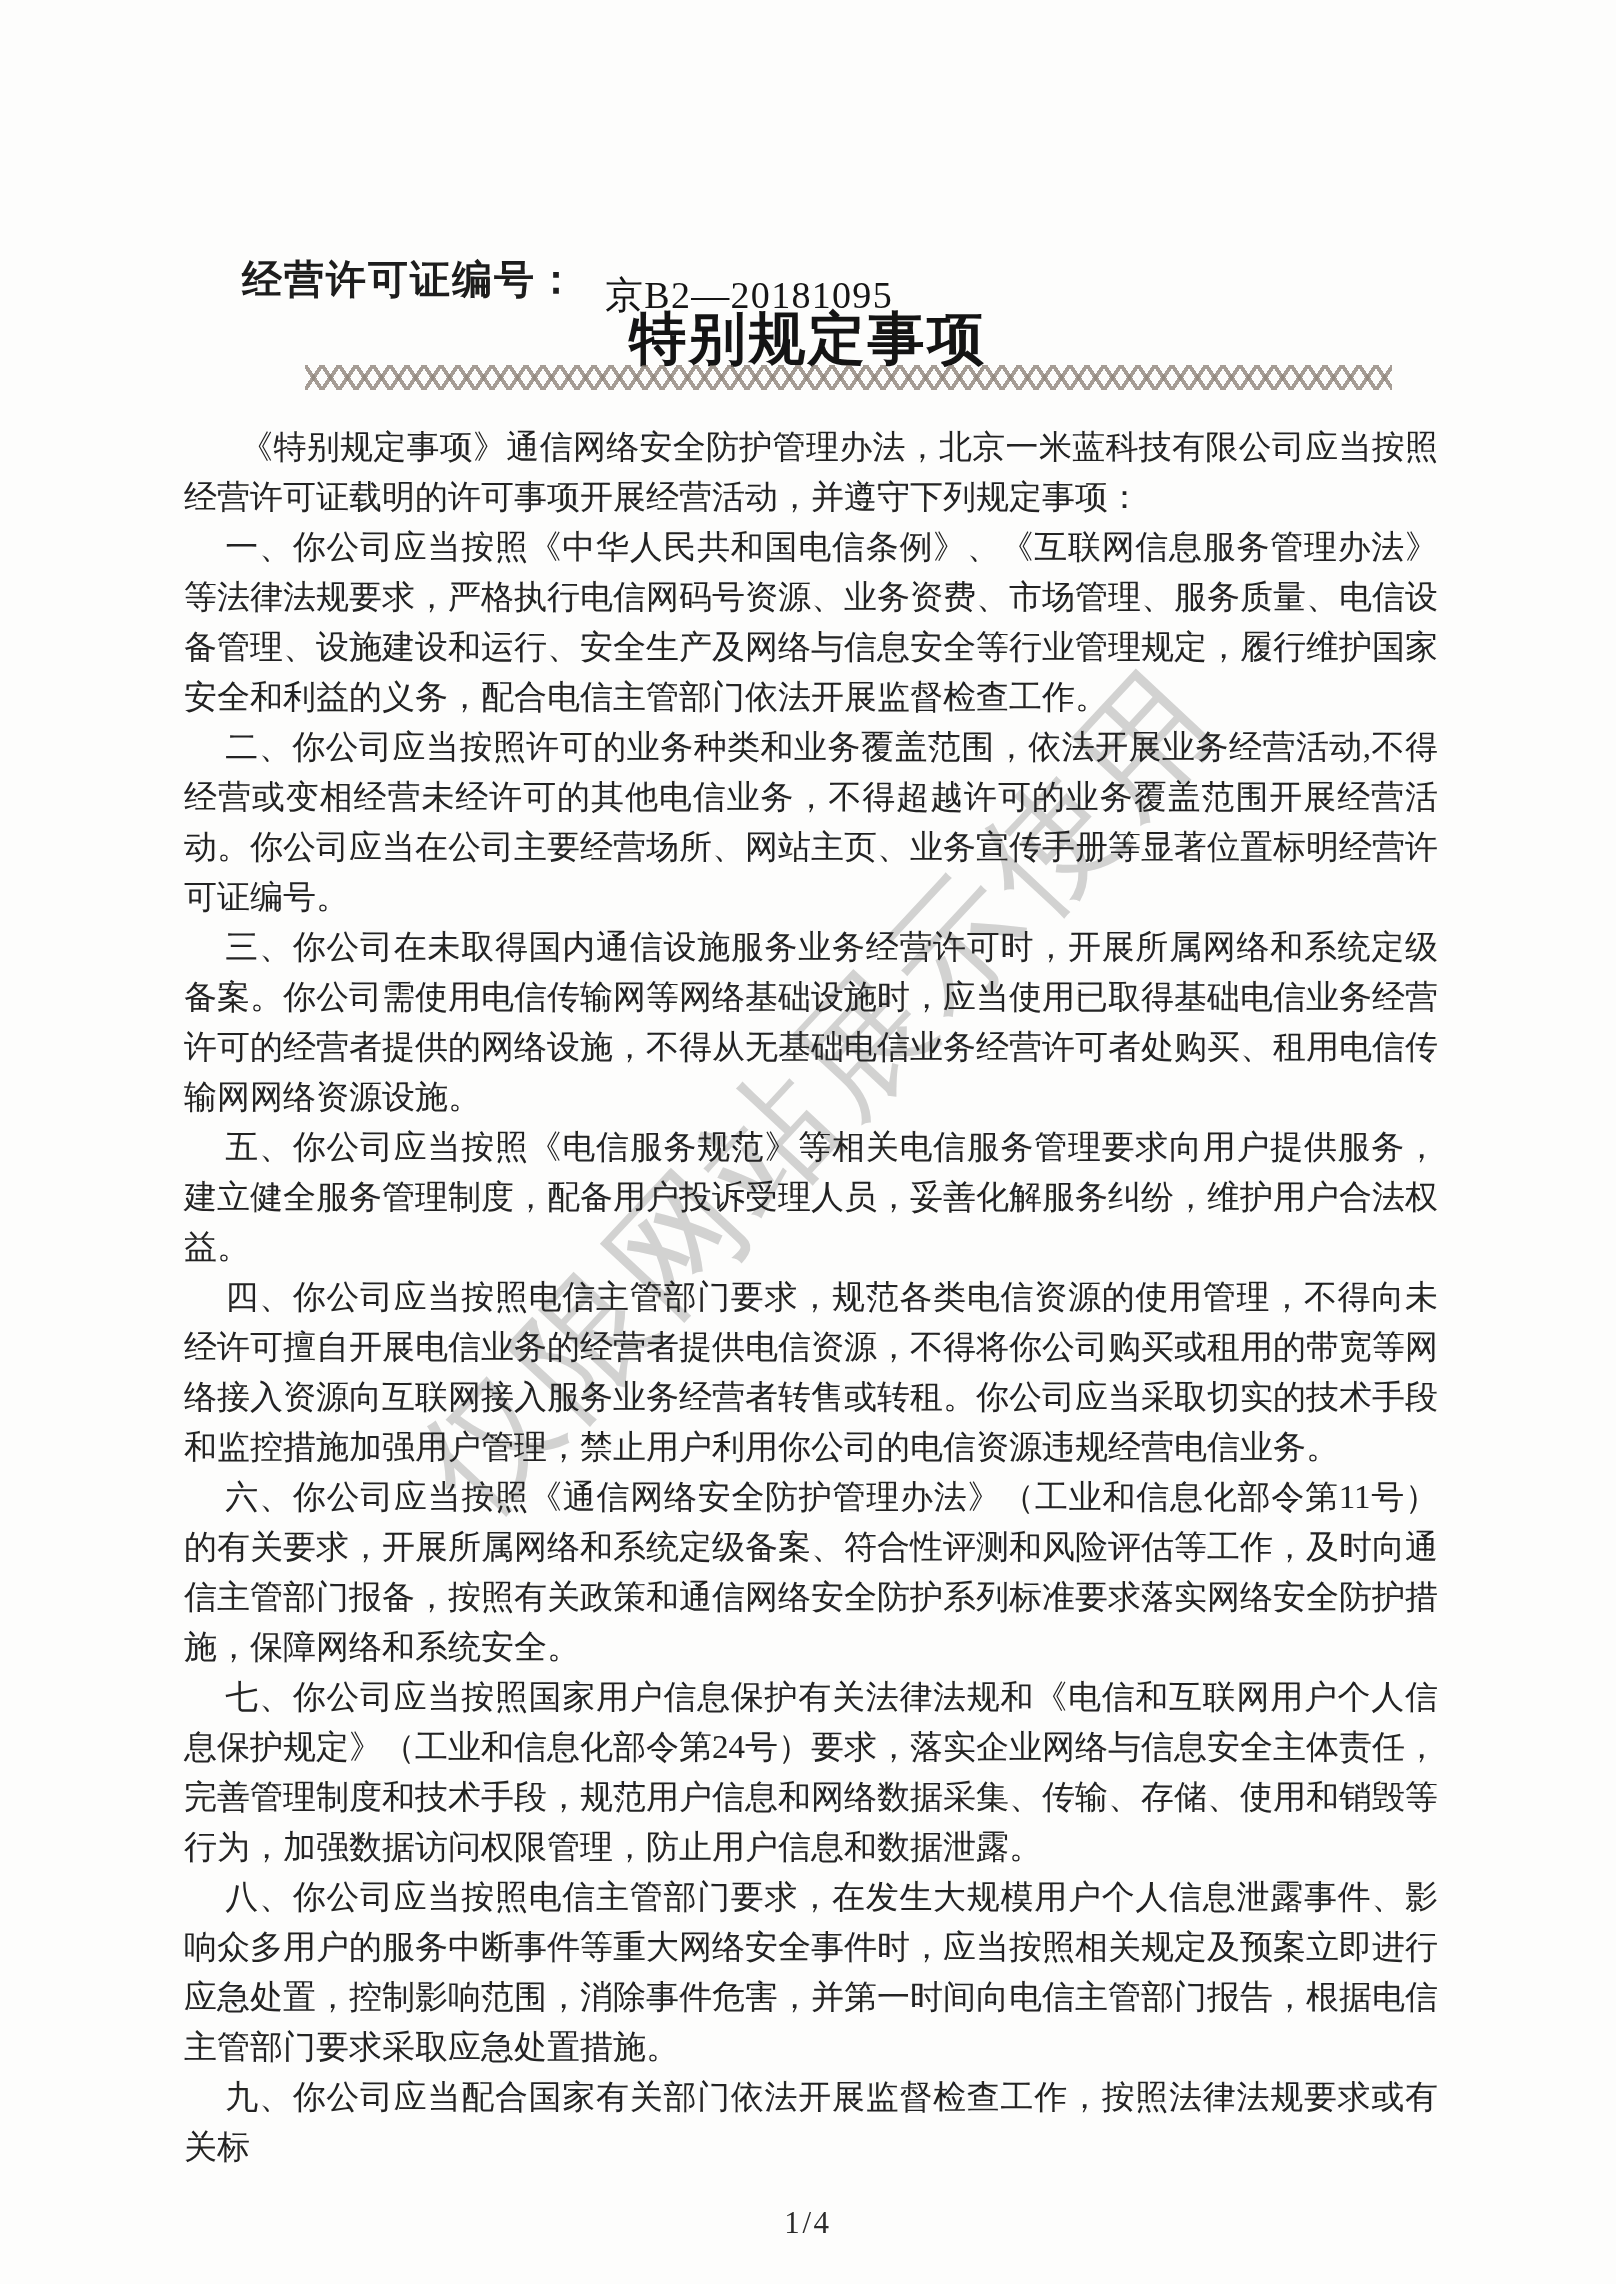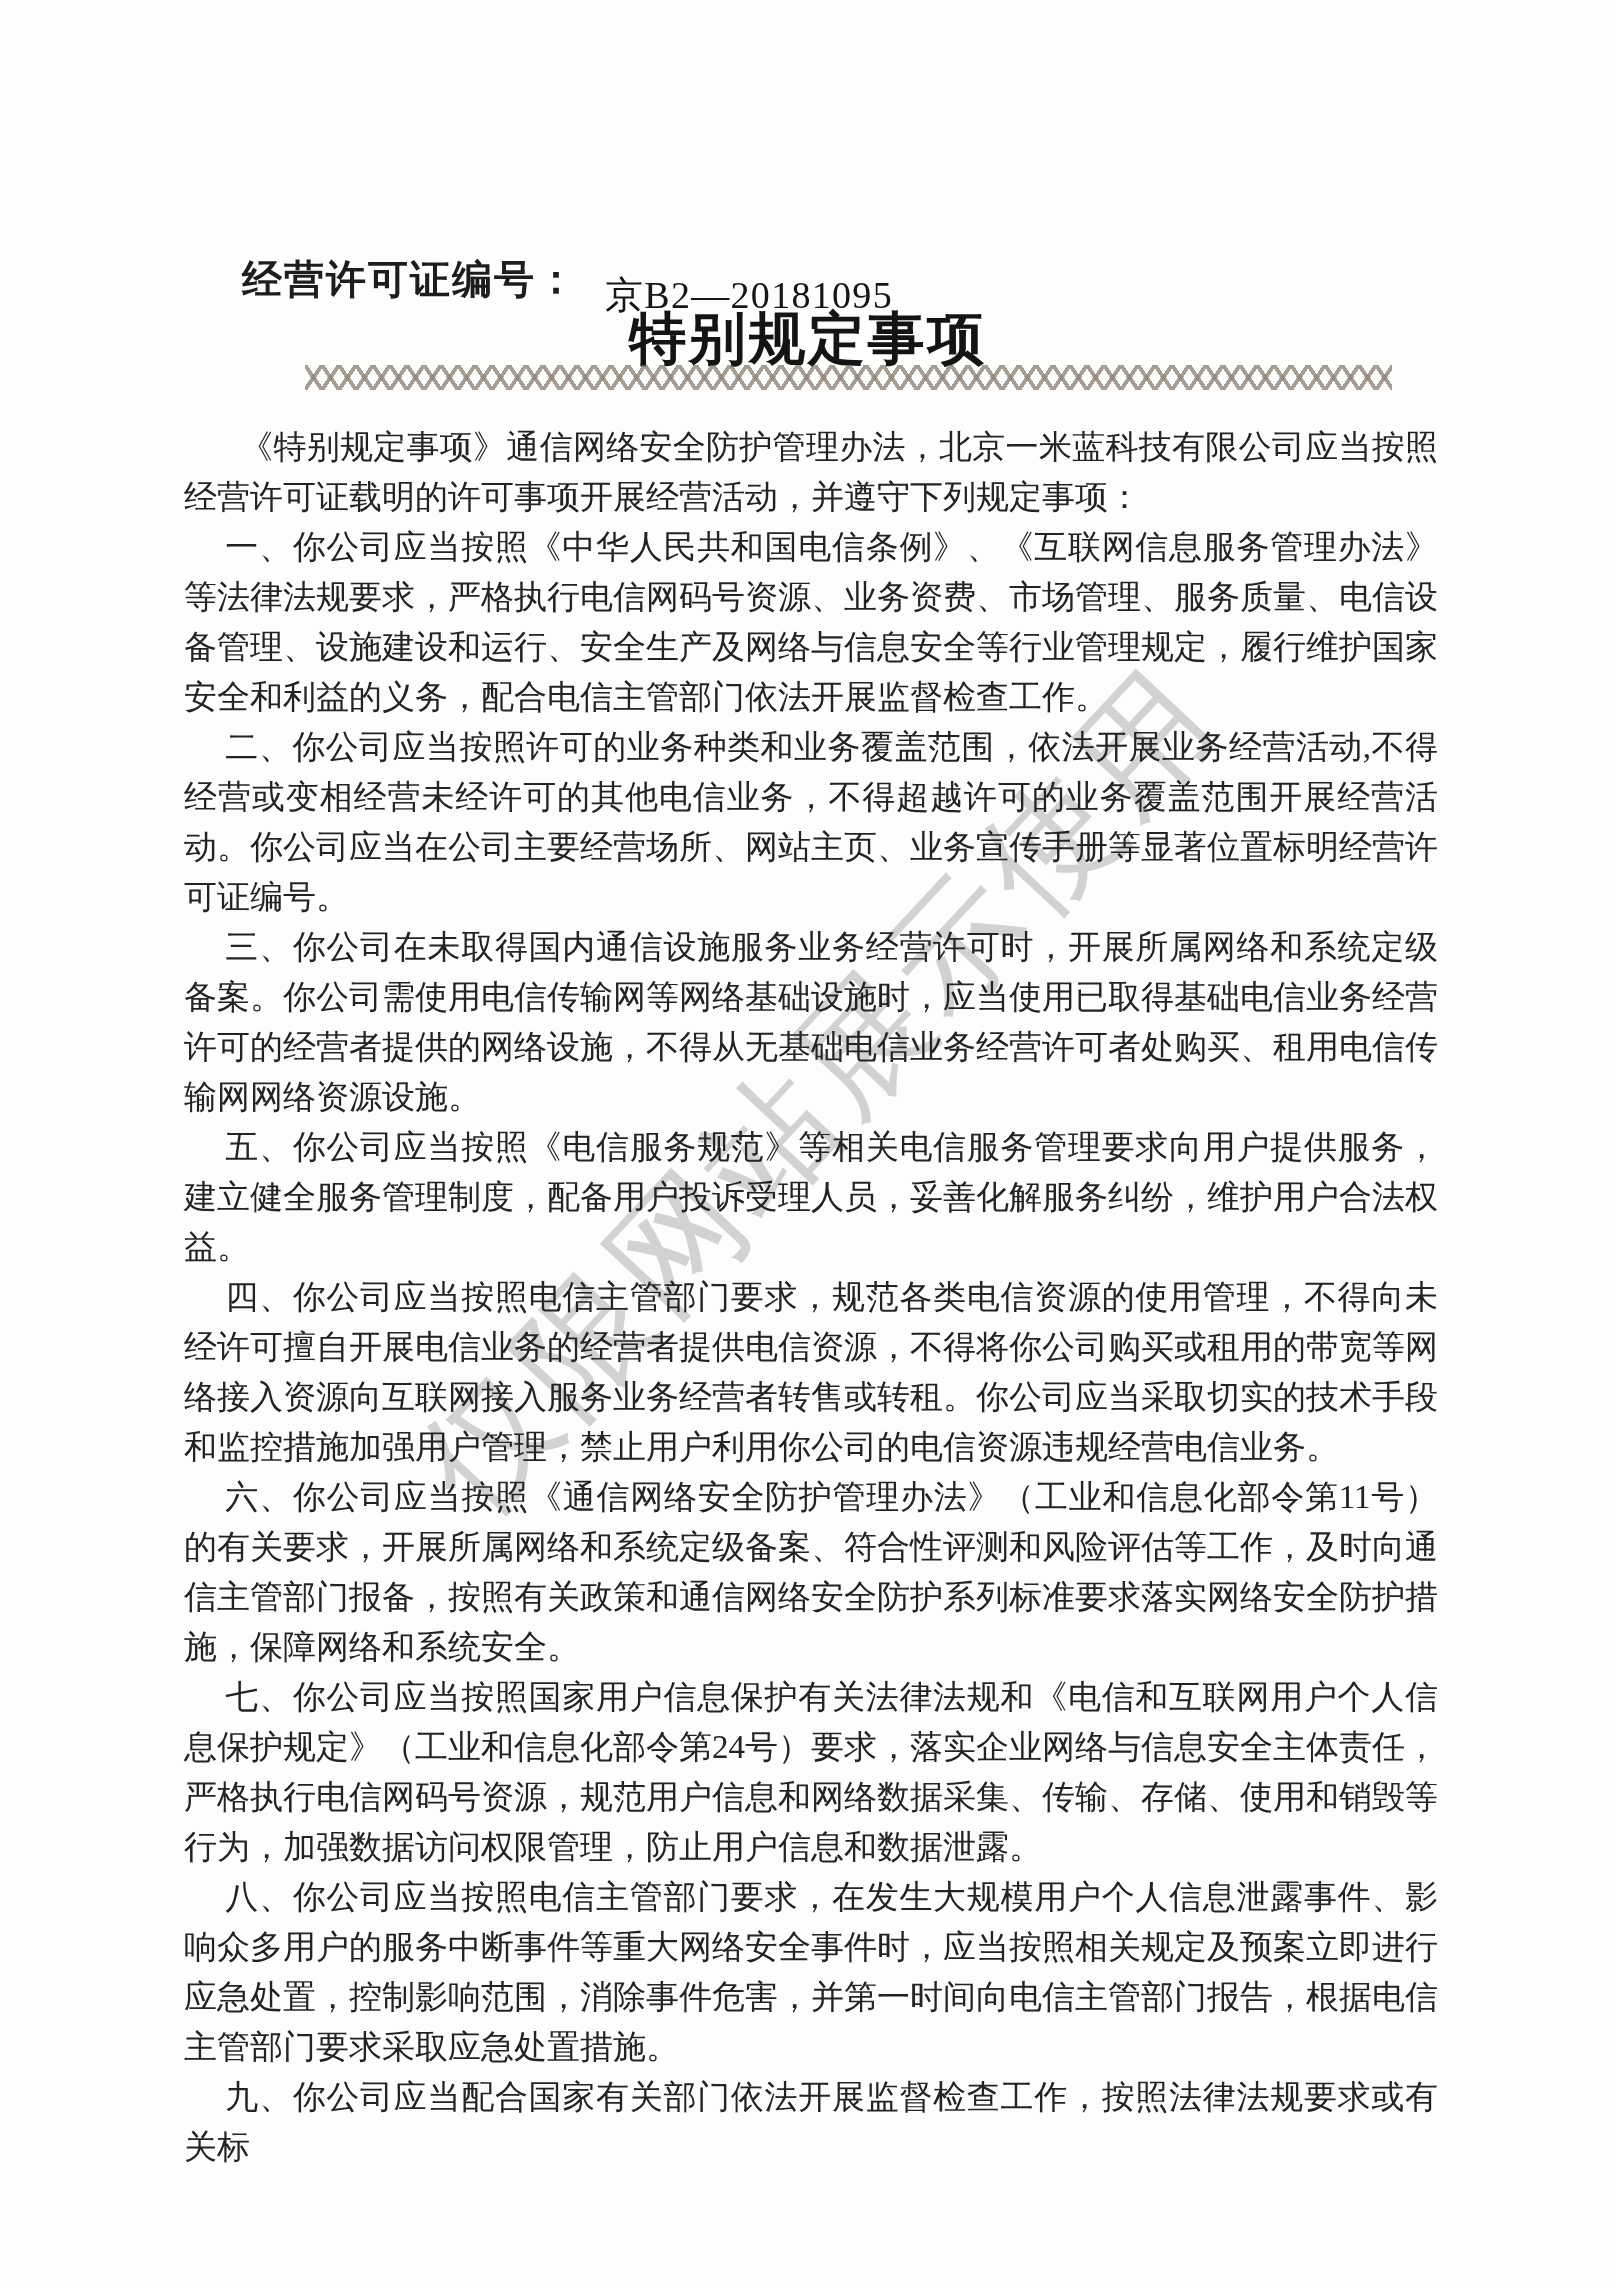--- a/index.html
+++ b/index.html
@@ -112,20 +112,21 @@
   <div class="braid"></div>
 
   <div class="body">
     <p class="para intro">《特别规定事项》通信网络安全防护管理办法，北京一米蓝科技有限公司应当按照经营许可证载明的许可事项开展经营活动，并遵守下列规定事项：</p>
     <p class="para">一、你公司应当按照《中华人民共和国电信条例》、《互联网信息服务管理办法》等法律法规要求，严格执行电信网码号资源、业务资费、市场管理、服务质量、电信设备管理、设施建设和运行、安全生产及网络与信息安全等行业管理规定，履行维护国家安全和利益的义务，配合电信主管部门依法开展监督检查工作。</p>
     <p class="para">二、你公司应当按照许可的业务种类和业务覆盖范围，依法开展业务经营活动,不得经营或变相经营未经许可的其他电信业务，不得超越许可的业务覆盖范围开展经营活动。你公司应当在公司主要经营场所、网站主页、业务宣传手册等显著位置标明经营许可证编号。</p>
     <p class="para">三、你公司在未取得国内通信设施服务业务经营许可时，开展所属网络和系统定级备案。你公司需使用电信传输网等网络基础设施时，应当使用已取得基础电信业务经营许可的经营者提供的网络设施，不得从无基础电信业务经营许可者处购买、租用电信传输网网络资源设施。</p>
     <p class="para">五、你公司应当按照《电信服务规范》等相关电信服务管理要求向用户提供服务，建立健全服务管理制度，配备用户投诉受理人员，妥善化解服务纠纷，维护用户合法权益。</p>
     <p class="para">四、你公司应当按照电信主管部门要求，规范各类电信资源的使用管理，不得向未经许可擅自开展电信业务的经营者提供电信资源，不得将你公司购买或租用的带宽等网络接入资源向互联网接入服务业务经营者转售或转租。你公司应当采取切实的技术手段和监控措施加强用户管理，禁止用户利用你公司的电信资源违规经营电信业务。</p>
     <p class="para">六、你公司应当按照《通信网络安全防护管理办法》（工业和信息化部令第11号）的有关要求，开展所属网络和系统定级备案、符合性评测和风险评估等工作，及时向通信主管部门报备，按照有关政策和通信网络安全防护系列标准要求落实网络安全防护措施，保障网络和系统安全。</p>
-    <p class="para">七、你公司应当按照国家用户信息保护有关法律法规和《电信和互联网用户个人信息保护规定》（工业和信息化部令第24号）要求，落实企业网络与信息安全主体责任，严格执行电信网码号资源，规范用户信息和网络数据采集、传输、存储、使用和销毁等行为，加强数据访问权限管理，防止用户信息和数据泄露。</p>
+    <p class="para">七、你公司应当按照国家用户信息保护有关法律法规和《电信和互联网用户个人信息保护规定》（工业和信息化部令第24号）要求，落实企业网络与信息安全主体责任，完善管理制度和技术手段，规范用户信息和网络数据采集、传输、存储、使用和销毁等行为，加强数据访问权限管理，防止用户信息和数据泄露。</p>
     <p class="para">八、你公司应当按照电信主管部门要求，在发生大规模用户个人信息泄露事件、影响众多用户的服务中断事件等重大网络安全事件时，应当按照相关规定及预案立即进行应急处置，控制影响范围，消除事件危害，并第一时间向电信主管部门报告，根据电信主管部门要求采取应急处置措施。</p>
     <p class="para">九、你公司应当配合国家有关部门依法开展监督检查工作，按照法律法规要求或有关标</p>
   </div>
 
+  <div class="footer">1/4</div>
 
 </div>
 
 
 </body></html>

